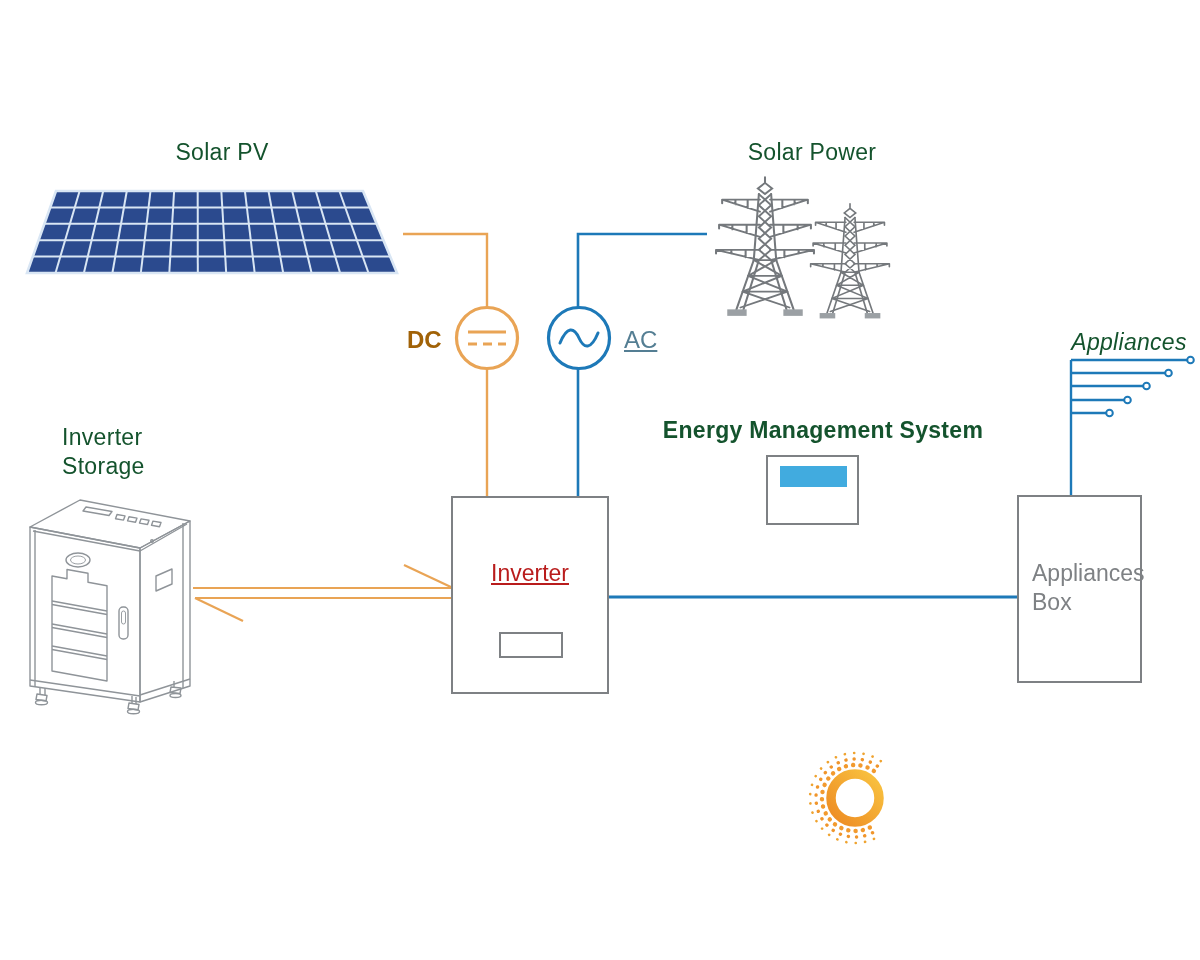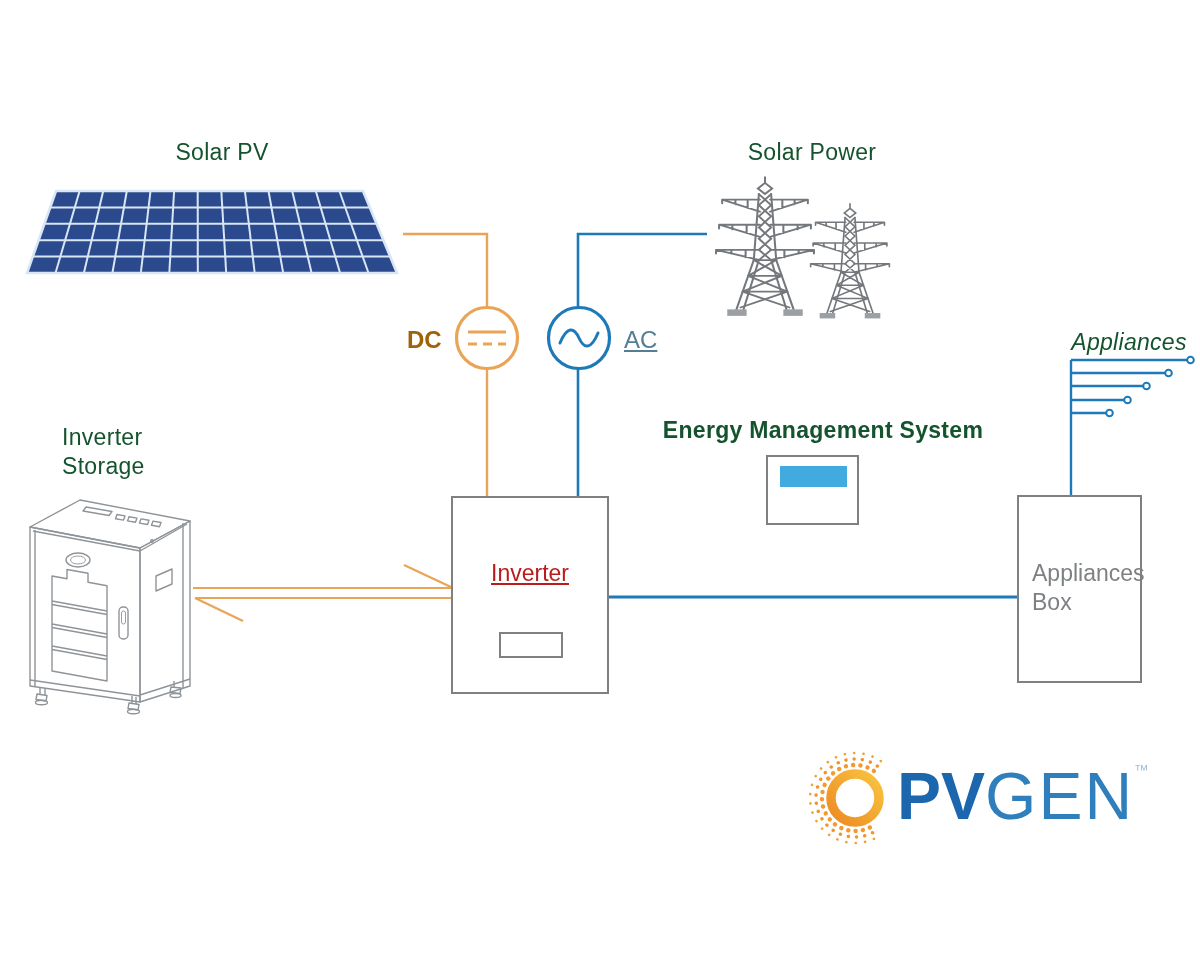--- a/index.html
+++ b/index.html
@@ -193,16 +193,13 @@
       <linearGradient id="sunGrad" x1="0" y1="1" x2="1" y2="0">
         <stop offset="0" stop-color="#ED8A23"></stop>
         <stop offset="1" stop-color="#F9C440"></stop>
       </linearGradient>
     </defs>
     <circle cx="855" cy="798" r="24" fill="none" stroke="url(#sunGrad)" stroke-width="9.5"></circle>
     <path d="M873.9,771 A33,33 0 1 0 873.9,825" fill="none" stroke="#F29A2E" stroke-width="4.4" stroke-linecap="round" stroke-dasharray="0.1 7.2"></path>
     <path d="M877.4,766.1 A39,39 0 1 0 877.4,829.9" fill="none" stroke="#F0952B" stroke-width="3.4" stroke-linecap="round" stroke-dasharray="0.1 8.1"></path>
     <path d="M880.8,761.1 A45,45 0 1 0 880.8,834.9" fill="none" stroke="#EFA32F" stroke-width="2.6" stroke-linecap="round" stroke-dasharray="0.1 9.3"></path>
   </svg>
-  <div id="logo-text">
-    <span id="logo-pv">PV</span><span id="logo-gen">GEN</span><span id="logo-tm">™</span>
-  </div>
 </div>
 
 </body></html>

